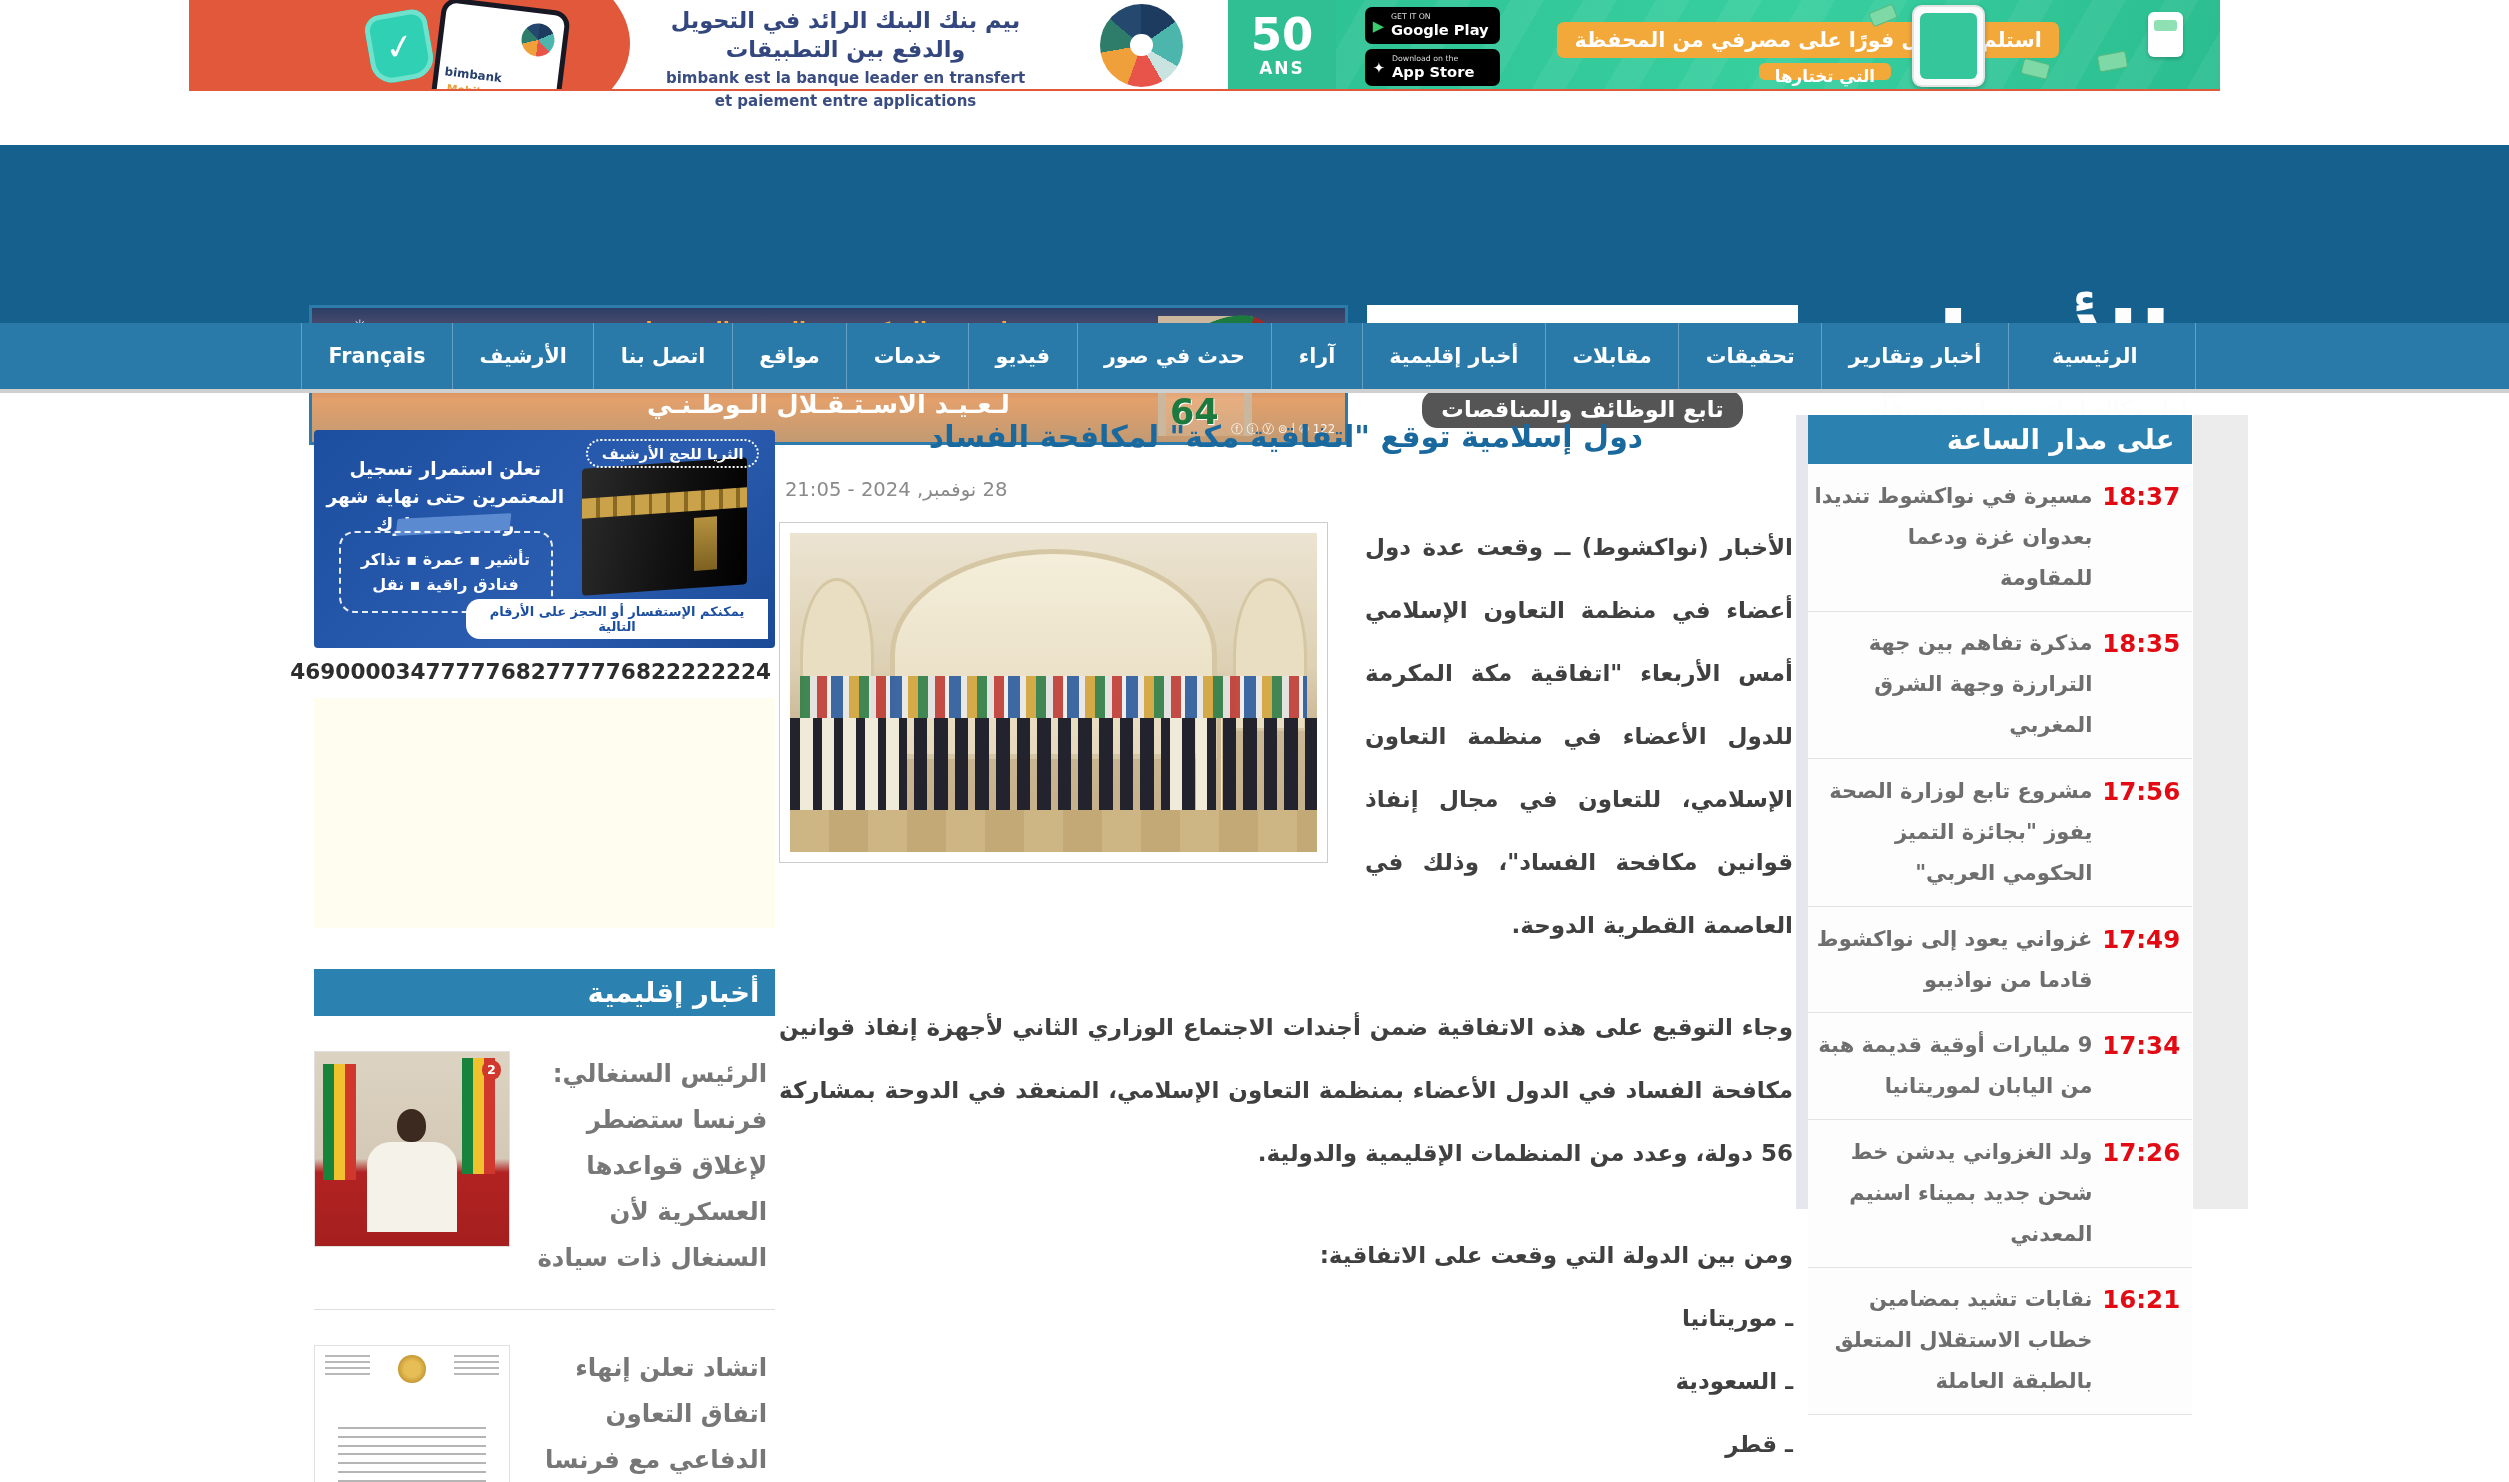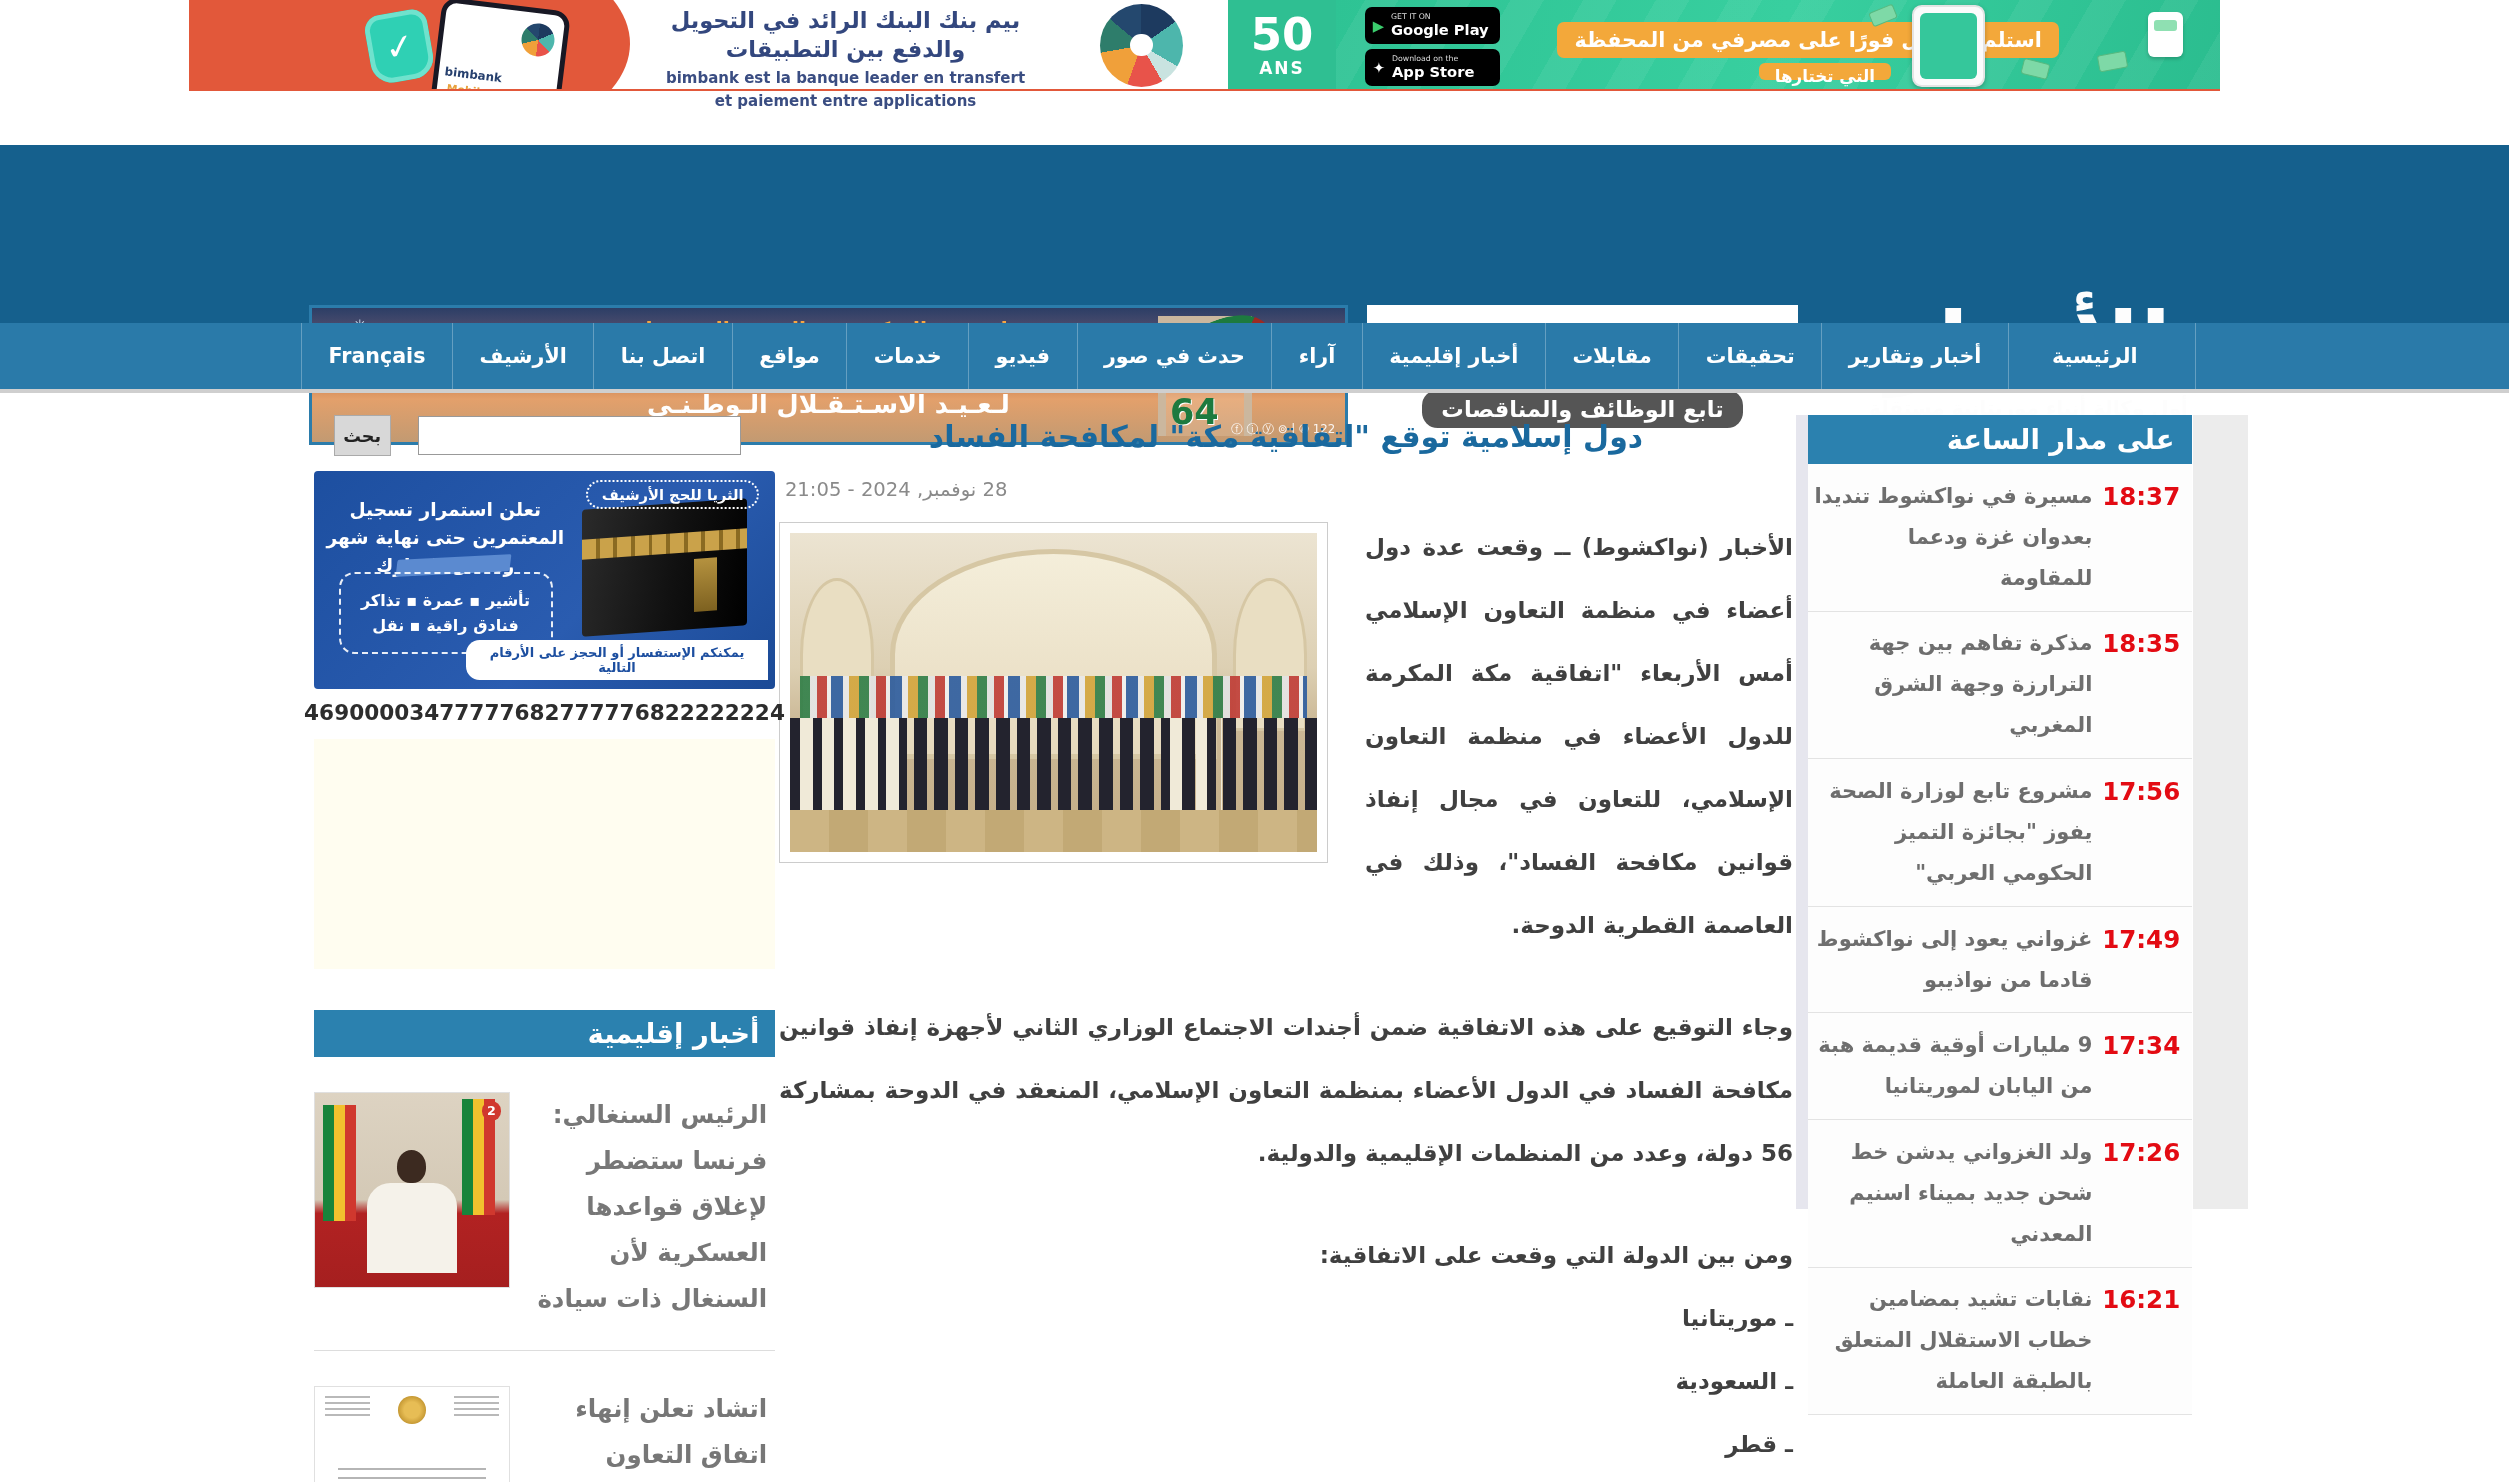--- a/index.html
+++ b/index.html
@@ -161,21 +161,21 @@
     padding:3.9px 13.7px; font-size:14.7px; font-weight:bold; }
   .hajj-head { position:absolute; left:11.8px; top:25.5px; width:239px; text-align:center;
     font-size:18.6px; font-weight:bold; line-height:28px; }
   .hajj-box { position:absolute; left:24.5px; top:101px; width:214px; height:82px;
     border:2px dashed rgba(255,255,255,.9); border-radius:15.7px; display:flex; flex-direction:column;
     align-items:center; justify-content:center; gap:5.9px; font-size:16px; font-weight:bold; }
   .hajj-bar { position:absolute; left:83px; top:86px; width:113px; height:16.7px; background:#5b8ad0;
     transform:skewX(-10deg) rotate(-3deg); border-radius:2px; }
   .hajj-footer { position:absolute; left:152px; bottom:8.8px; width:302px; background:#fff; color:#1d4fa0;
     font-size:13px; font-weight:bold; padding:4.9px 9.8px; border-radius:13.7px 0 0 13.7px; text-align:center; }
-  .phone-numbers { margin-top:11.8px; direction:ltr; display:flex; justify-content:center;
+  .phone-numbers { margin-top:11.8px; direction:ltr; display:flex; justify-content:flex-end;
     padding:0 3.9px; font-weight:bold; font-size:21.6px; color:#2d2d2d; }
   .ad-slot { margin-top:13.7px; height:230px; background:#fffdf0; }
   .regional { margin-top:41px; }
   .regional-header { height:47px; background:#2b81af; color:#fff; font-weight:bold; font-size:27.4px;
     line-height:47px; padding-right:15.7px; }
   .regional-item { display:flex; direction:rtl; gap:15.7px; padding:35px 7.8px 27.4px 0; cursor:pointer; }
   .r-text { flex:1; color:#777; font-weight:bold; font-size:24.5px; line-height:46px; text-align:right; }
   .thumb { width:196px; height:196px; flex:none; position:relative; overflow:hidden; border:1px solid #e0e0e0; }
   .thumb-senegal { background:linear-gradient(180deg,#ddd3c2 0%,#d4c9b6 55%,#b22222 62%,#a51f1f 100%); }
   .flag-sn { position:absolute; width:33px; height:116px; top:11.8px;
@@ -351,24 +351,20 @@
     <p class="tight">ومن بين الدولة التي وقعت على الاتفاقية:</p>
     <p class="tight">ـ موريتانيا</p>
     <p class="tight">ـ السعودية</p>
     <p class="tight">ـ قطر</p>
     <p class="tight">ـ الأردن</p>
 
   </div>
 </div>
 
 <div class="col-left">
-  <div class="search-row">
-    <input class="search-input" type="text" style="">
-    <button class="search-btn">بحث</button>
-  </div>
 
   <div class="hajj-ad">
     <div class="kaaba"></div>
     <div class="hajj-badge">الثريا للحج الأرشيف</div>
     <div class="hajj-head">
       <span>تعلن استمرار تسجيل المعتمرين</span>
       <span>حتى نهاية شهر رمضان المبارك</span>
     </div>
     <div class="hajj-bar"></div>
     <div class="hajj-box">

